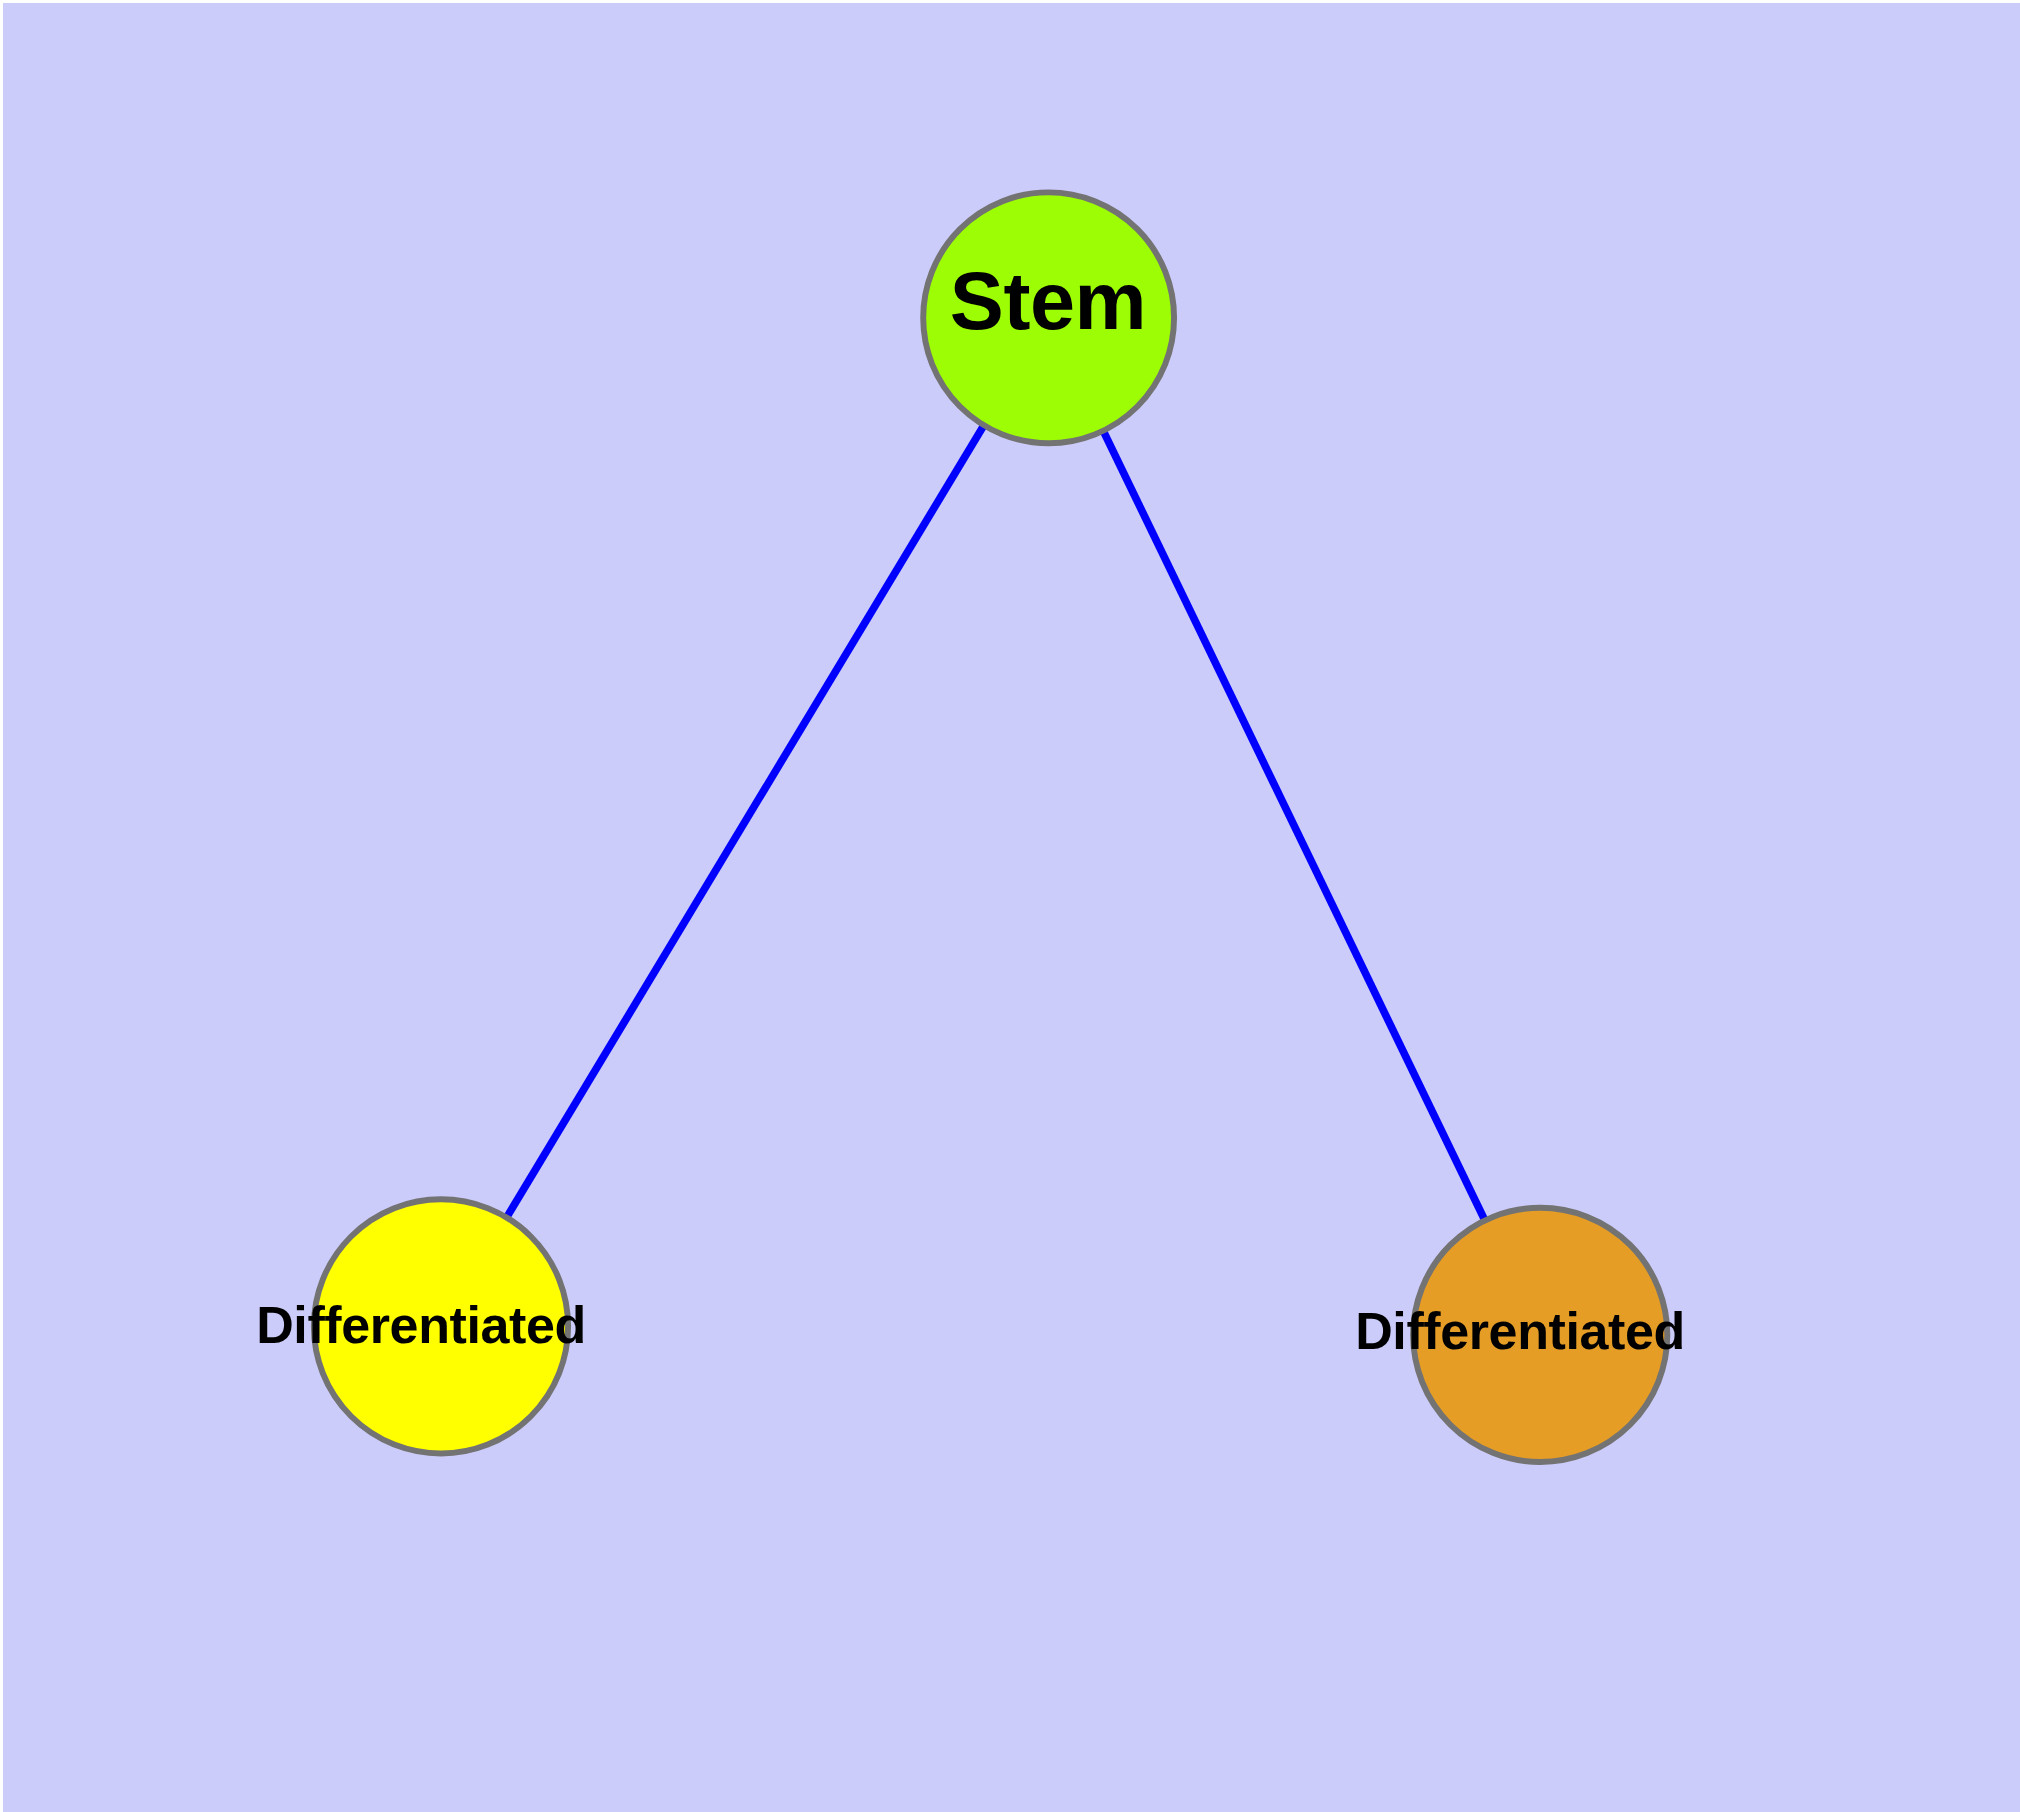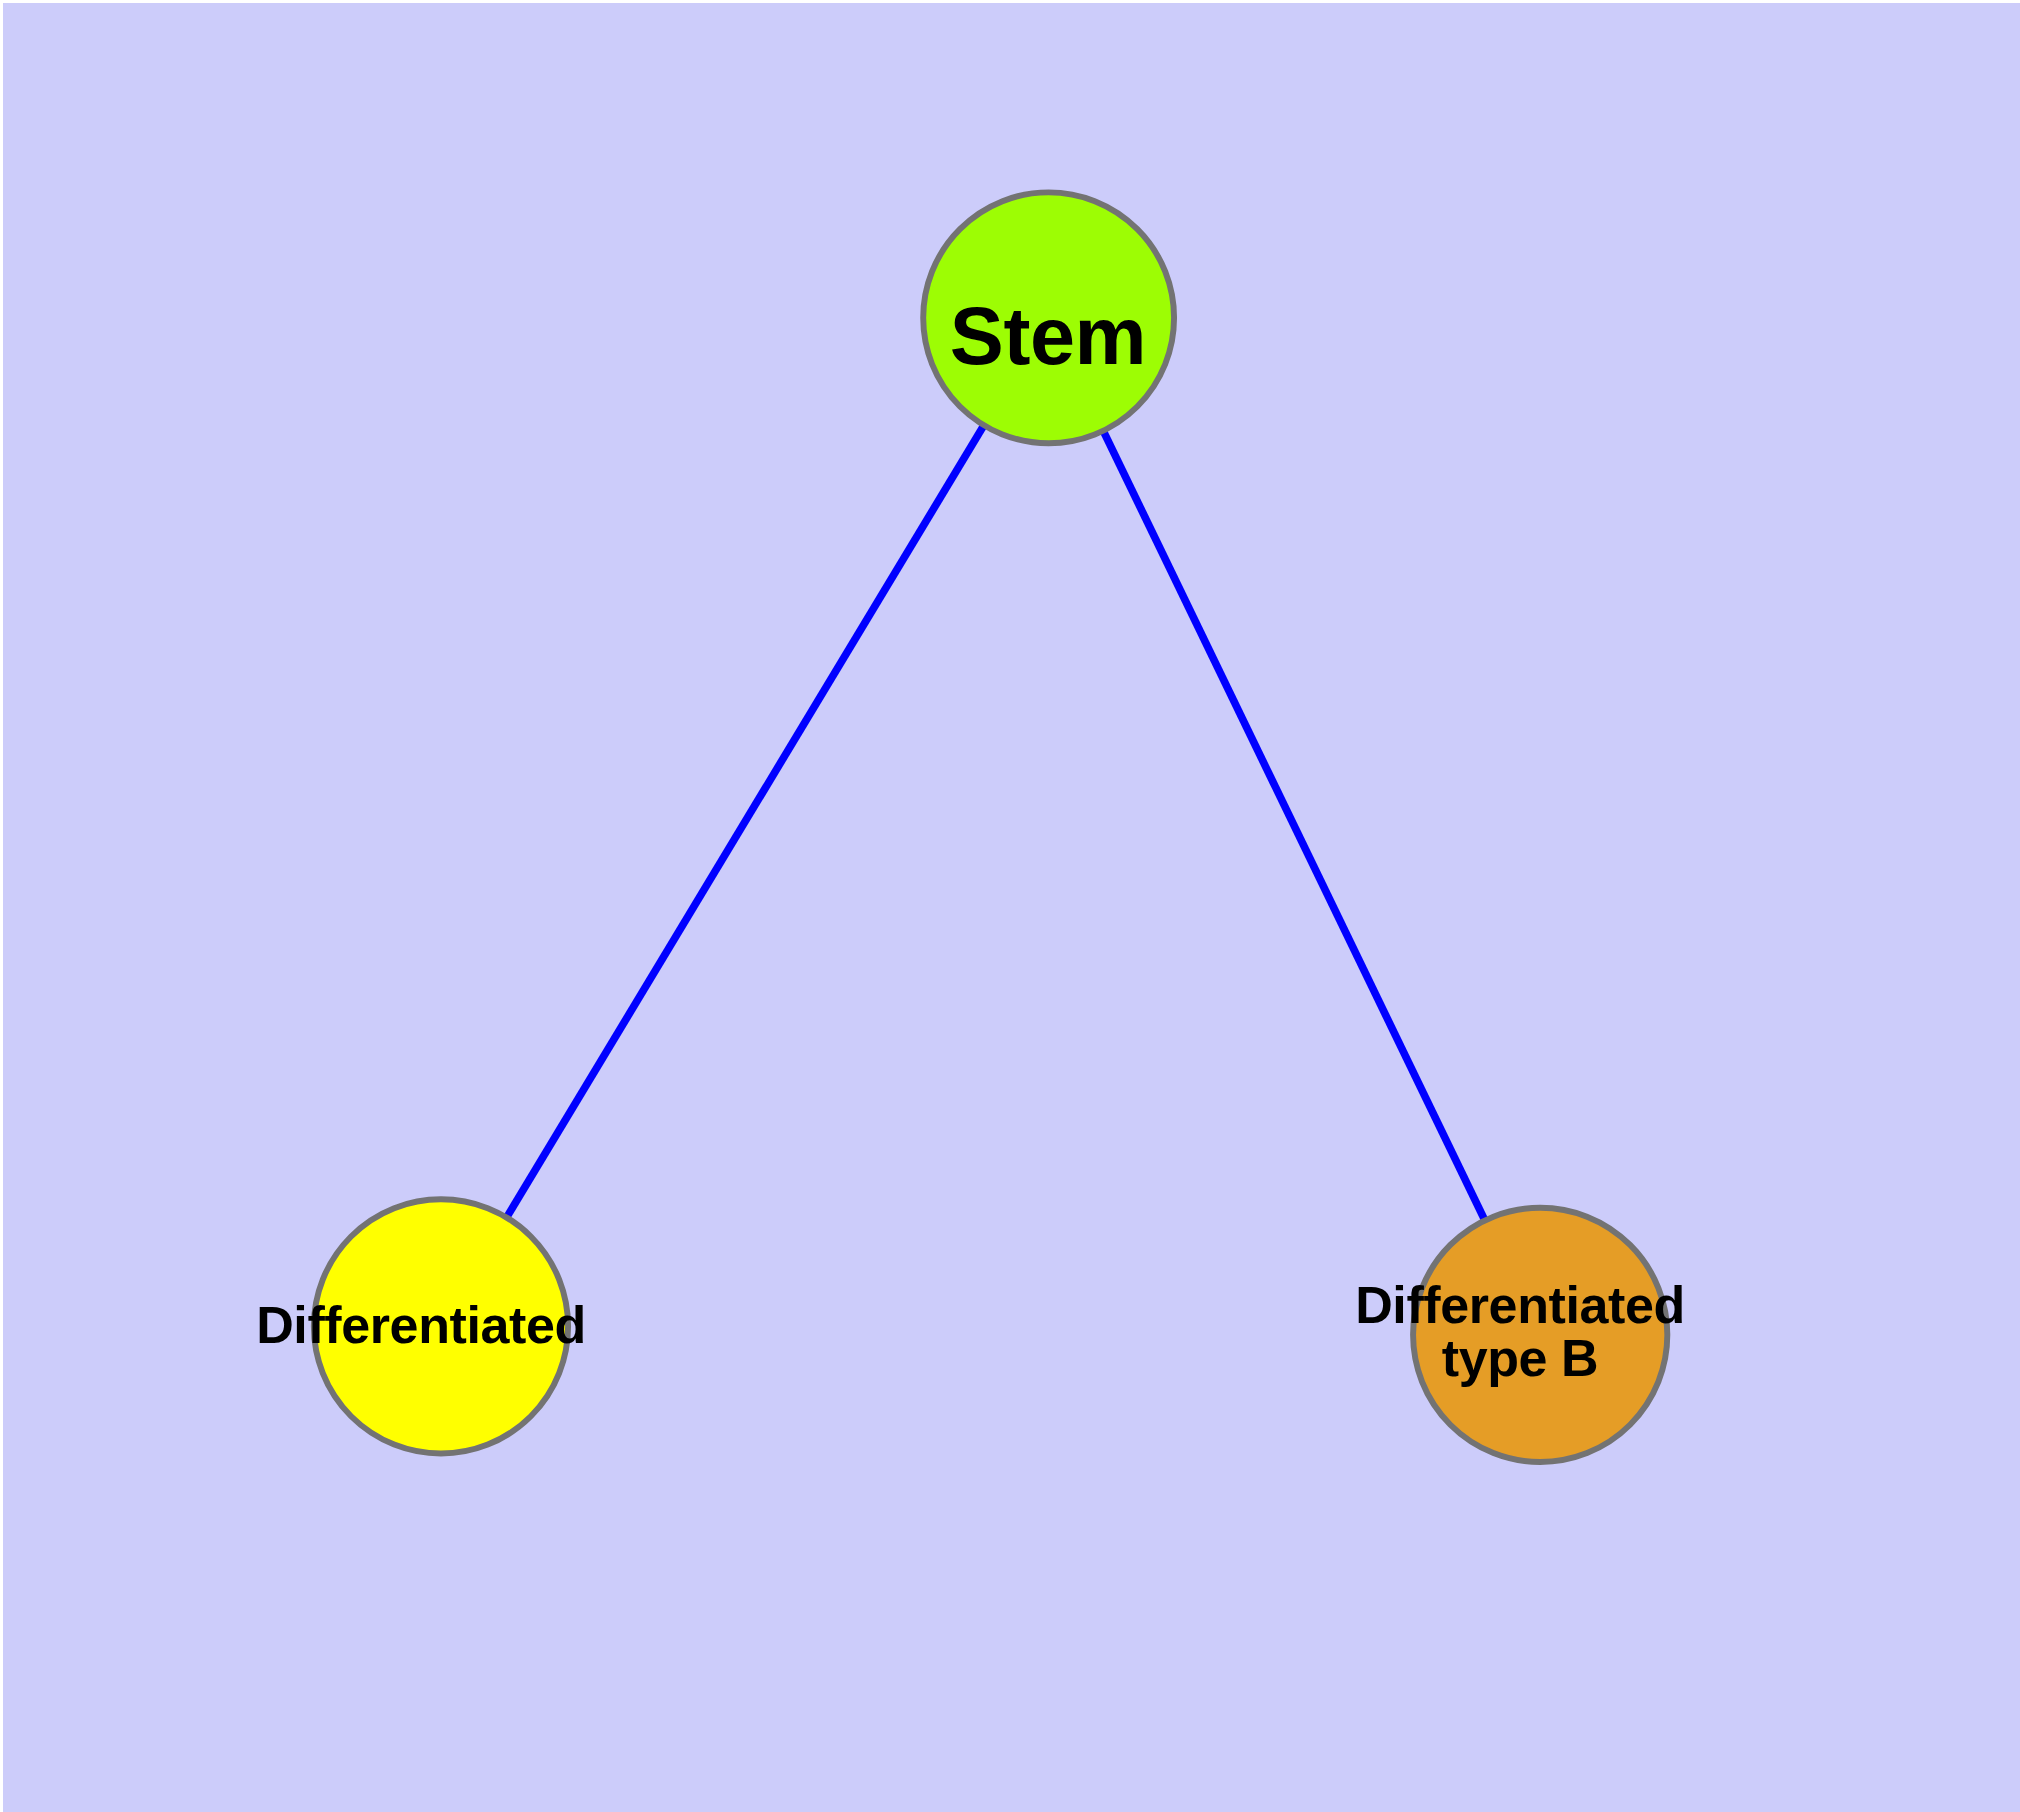--- a/index.html
+++ b/index.html
@@ -59,18 +59,18 @@
         <line x1="1237" y1="375" x2="1817" y2="1575" stroke="#0000ff" stroke-width="9" stroke-linecap="butt"></line>
       </g>
     <g id="nodes-group">
         <circle cx="1237" cy="375" r="148" fill="#9dfd04" stroke="#737373" stroke-width="7"></circle>
         <circle cx="520" cy="1565" r="150" fill="#ffff00" stroke="#737373" stroke-width="7"></circle>
         <circle cx="1817" cy="1575" r="150" fill="#e59d26" stroke="#737373" stroke-width="7"></circle>
       </g>
   </svg>
 
   <div id="labels-group">
-      <div class="node-label stem-label" style="left: 1048px; top: 336px;"><div>Stem</div></div>
+      <div class="node-label stem-label" style="left: 1048px; top: 301px;"><div>Stem</div></div>
       <div class="node-label" style="left: 421px; top: 1326px;"><div>Differentiated</div></div>
-      <div class="node-label" style="left: 1520px; top: 1332px;"><div>Differentiated</div><div>type B</div></div>
+      <div class="node-label" style="left: 1520px; top: 1332px;"><div>Differentiated</div></div>
     </div>
 </div>
 
 
 </body></html>

